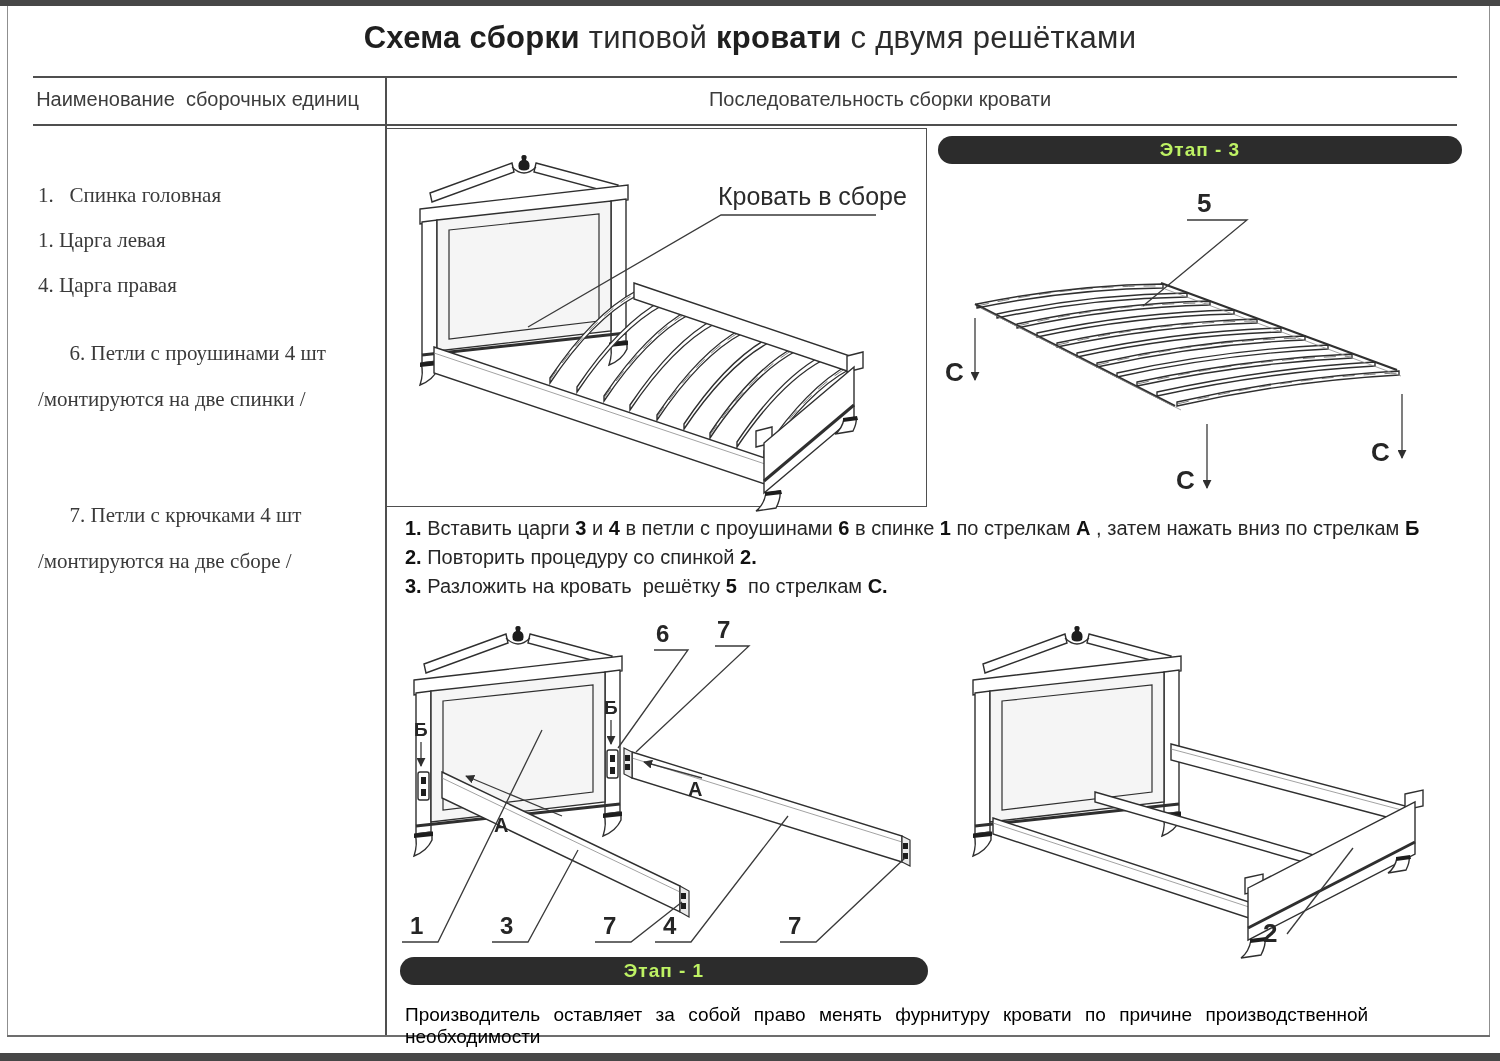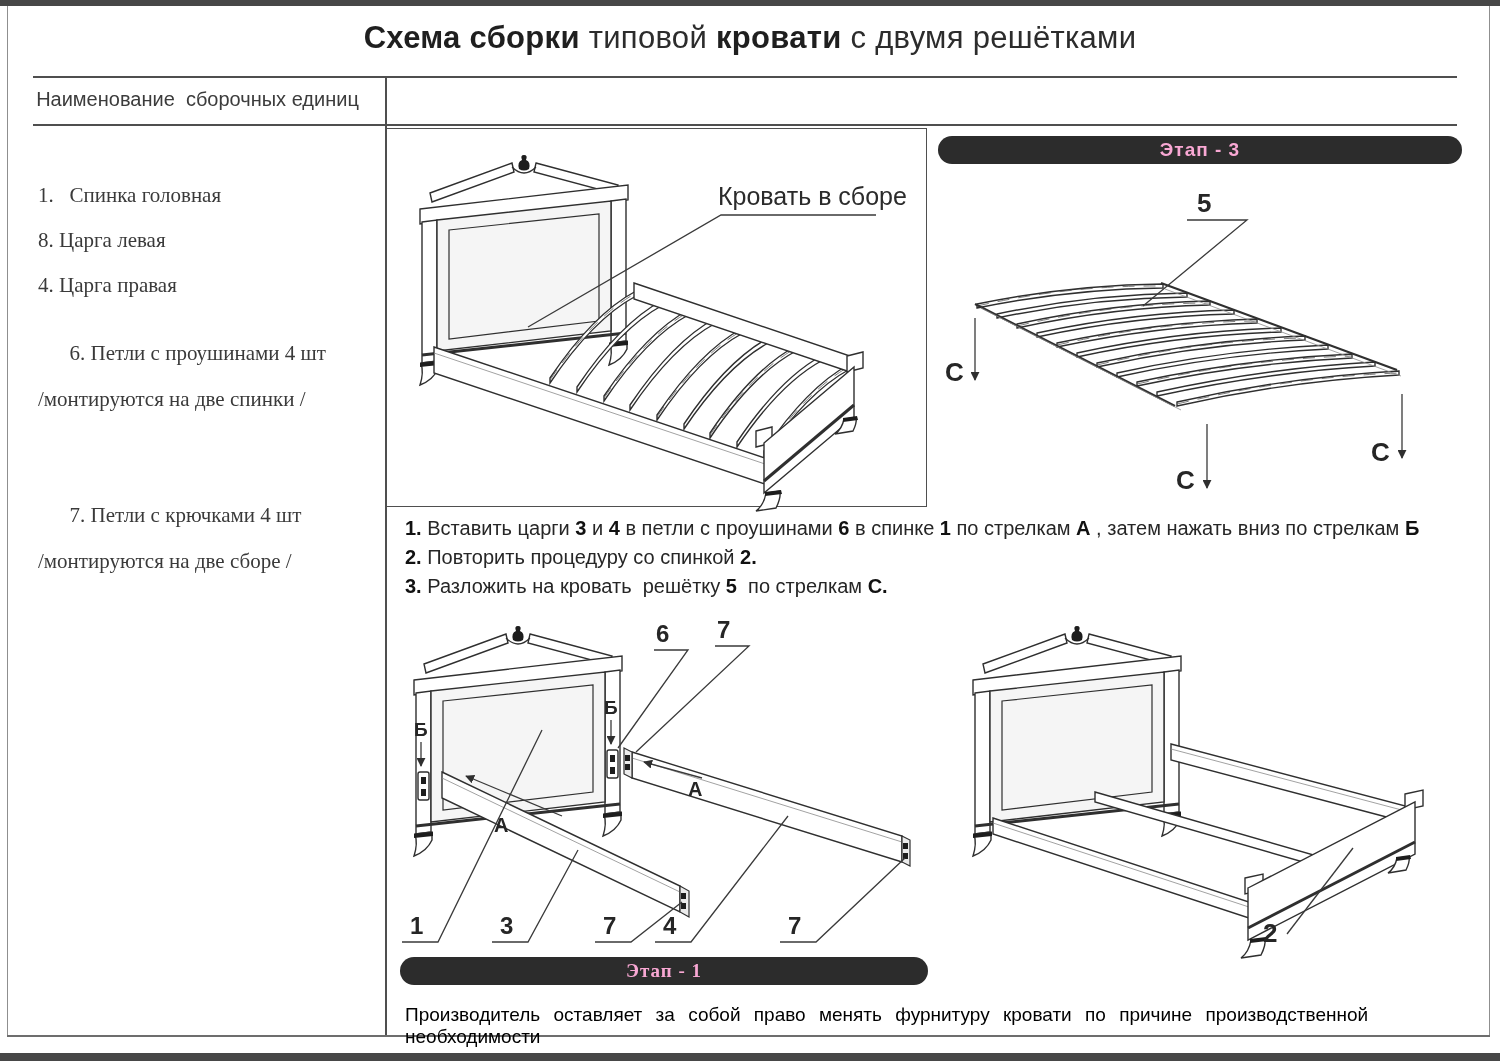--- a/index.html
+++ b/index.html
@@ -14,21 +14,21 @@
   .title .bd{font-weight:700;}
   .title .nm{font-weight:400;color:#2c2c2c;}
   .cellhead{position:absolute;top:88px;font-size:20px;color:#3c3c3c;text-align:center;white-space:pre-wrap;}
   .parts{position:absolute;left:38px;top:184px;width:344px;font-family:Liberation Serif, serif;}
   .pitem{font-size:21px;line-height:23px;color:#3a3a3a;white-space:pre-wrap;margin-bottom:22px;}
   .pitem .note{display:block;}
   .bedbox{position:absolute;left:385px;top:128px;width:541px;height:377px;
     border-top:1.5px solid #4f4f4f;border-right:1.5px solid #4f4f4f;border-bottom:1.5px solid #4f4f4f;}
   .banner{
     position:absolute;height:28px;background:#2c2c2c;border-radius:14px;
-    color:#f9a8d4;font-size:19px;font-weight:700;letter-spacing:1px;
+    color:#bef264;font-size:19px;font-weight:700;letter-spacing:1px;
     display:flex;align-items:center;justify-content:center;
   }
   .instr{position:absolute;left:405px;top:514px;width:1070px;font-size:20px;color:#262626;}
   .iline{line-height:29px;white-space:pre-wrap;}
   .iline b{font-weight:700;color:#111;}
   .footer{position:absolute;left:405px;top:1004px;width:1060px;font-size:19px;color:#000000;word-spacing:8px;white-space:pre-wrap;}
   svg{position:absolute;overflow:visible;}
   svg text{font-family:"Liberation Sans",sans-serif;fill:#262626;}
   .f{fill:#ffffff;stroke:#2f2f2f;stroke-width:1.4;}
   .fp{fill:#f5f5f5;stroke:#2f2f2f;stroke-width:1.4;}
@@ -81,24 +81,25 @@
 
   <div class="title">
     <span class="bd">Схема сборки</span><span class="nm"> типовой </span><span class="bd">кровати</span><span class="nm"> с двумя решётками</span>
   </div>
 
   <div class="line" style="left:33px;top:76px;width:1424px;height:1.5px;"></div>
   <div class="line" style="left:33px;top:124px;width:1424px;height:1.5px;"></div>
   <div class="line" style="left:385px;top:76px;width:1.5px;height:959px;"></div>
 
   <div class="cellhead" style="left:10px;width:375px;">Наименование  сборочных единиц</div>
+  <div class="cellhead" style="left:385px;width:990px;">Последовательность сборки кровати</div>
 
   <div class="parts">
     <div class="pitem"><span>1.   Спинка головная</span></div>
-    <div class="pitem"><span>8. Царга левая</span></div>
+    <div class="pitem"><span>1. Царга левая</span></div>
     <div class="pitem"><span>4. Царга правая</span></div>
     <div class="pitem" style="margin-bottom:24px;">
       <span>6. Петли с проушинами 4 шт</span>
       <span class="note">/монтируются на две спинки /</span>
     </div>
     <div class="pitem">
       <span>7. Петли с крючками 4 шт</span>
       <span class="note">/монтируются на две сборе /</span>
     </div>
   </div>
@@ -265,19 +266,19 @@
       <path d="M303,316 L470,230" stroke="#2f2f2f" stroke-width="3" fill="none"></path>
       <path class="f" d="M306,328 q-2,12 -10,18 l20,-3 q5,-10 4,-16 z"></path>
       <path class="dk" d="M305,327 l16,-2 l1,4 l-17,2 z"></path>
       <path class="f" d="M452,246 q-2,10 -9,15 l18,-3 q4,-8 3,-13 z"></path>
       <path class="dk" d="M451,245 l14,-2 l1,4 l-15,2 z"></path>
     </g>
     <text class="lblL" x="318" y="330">2</text>
     <path class="lead" d="M342,322 L408,236"></path>
   </svg>
 
-  <div class="banner" style="left:400px;top:957px;width:528px;font-family:Liberation Serif, serif;">
+  <div class="banner" style="left:400px;top:957px;width:528px;">
     <span>Этап - 1</span>
   </div>
 
   <div class="footer">Производитель оставляет за собой право менять фурнитуру кровати по причине производственной необходимости</div>
 
 </div>
 
 </body></html>

